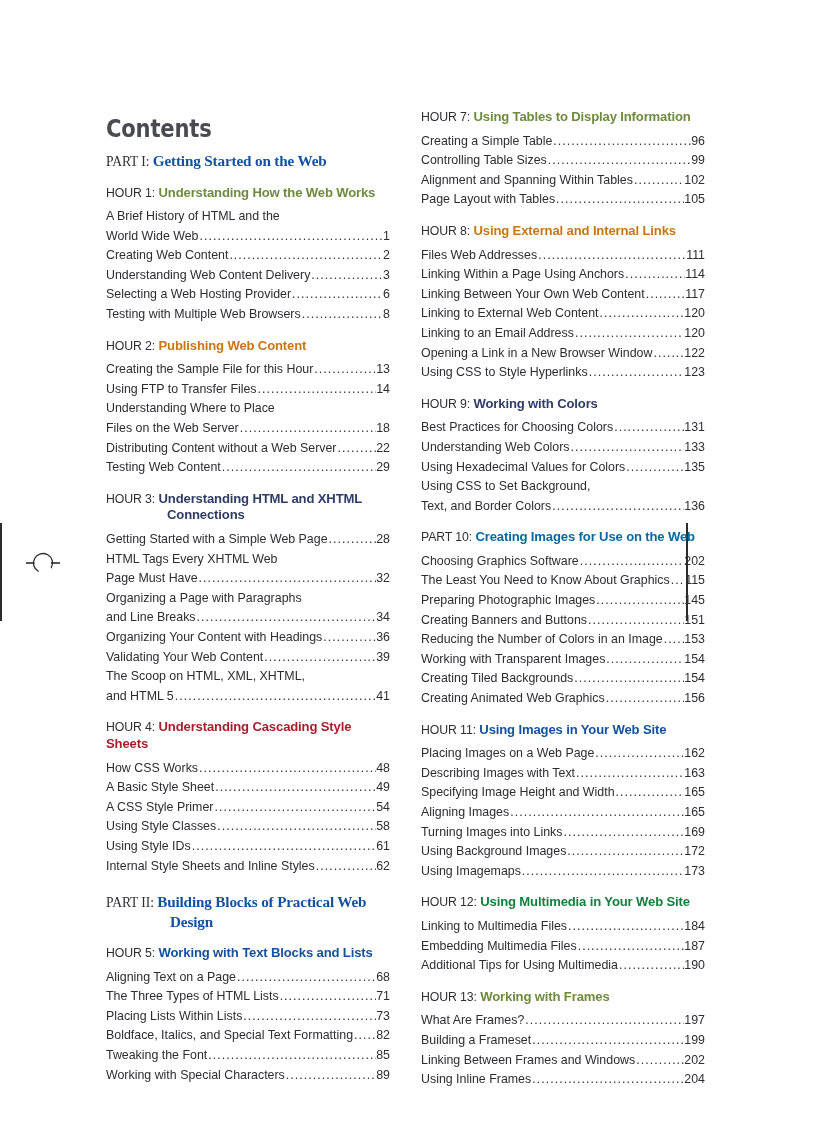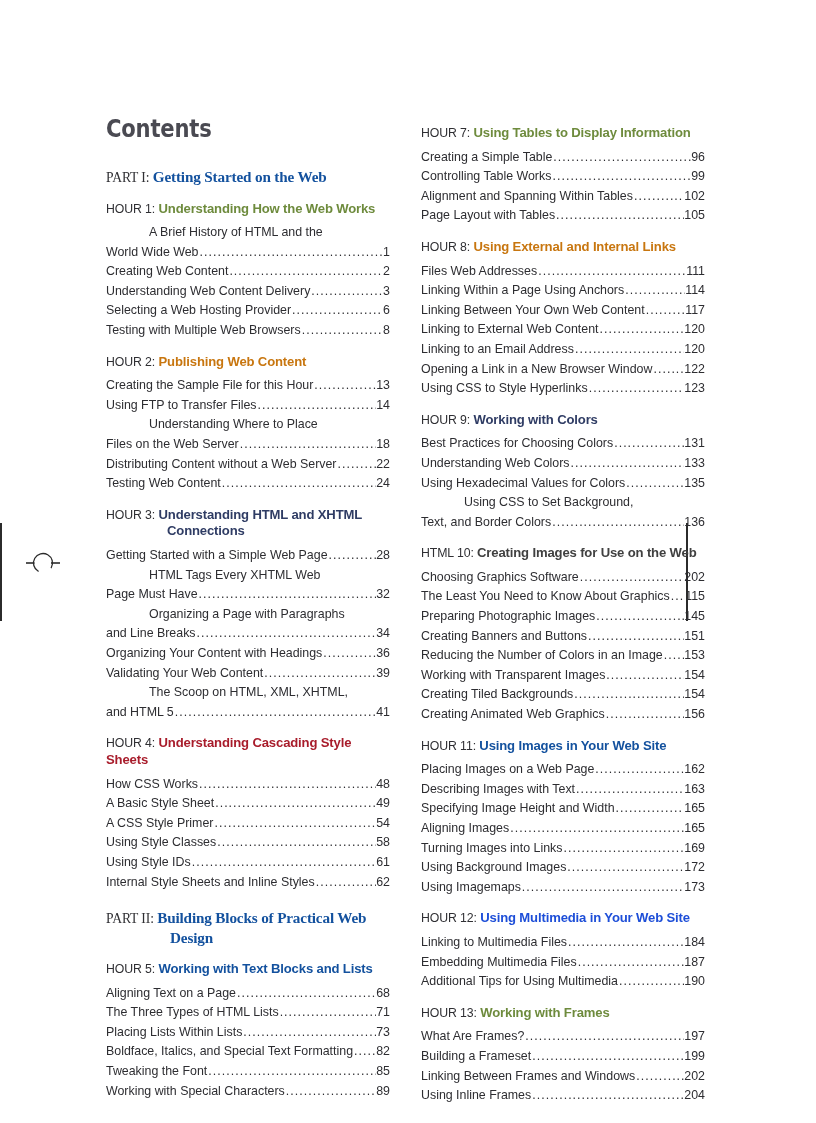--- a/index.html
+++ b/index.html
@@ -91,21 +91,21 @@
     font-weight: bold;
     letter-spacing: -0.15px;
   }
   .part-head .title { font-size: 15.2px; }
   .hour-head .title { font-size: 13.1px; }
 
   
   .hour-head.wrap { padding-left: 61px; text-indent: -61px; }
   .part-head.wrap { padding-left: 64px; text-indent: -64px; }
 
-  .first-head { margin-top: 16px; }
+  .first-head { margin-top: 0; }
 
   
   .entry {
     position: relative;
     font-size: 12.4px;
     line-height: 19.6px;
     color: #2d2d31;
     padding-right: 0;
     margin: 0;
   }
@@ -127,21 +127,20 @@
     font-size: 12.4px;
   }
   .entry .pg {
     flex: 0 0 auto;
     text-align: right;
     white-space: nowrap;
   }
   
   .entry .line1 {
     white-space: nowrap;
-    margin-left: 43px;
   }
 </style>
 </head>
 <body>
 
 <div class="page">
 
   <div class="trim-line left"></div>
   <div class="trim-line right"></div>
 
@@ -220,21 +219,21 @@
           <div class="row">
             <span class="txt">Distributing Content without a Web Server</span>
             <span class="leader">............................................................................................................................................................................................................................</span>
             <span class="pg">22</span>
           </div>
         </div>
         <div class="entry">
           <div class="row">
             <span class="txt">Testing Web Content</span>
             <span class="leader">............................................................................................................................................................................................................................</span>
-            <span class="pg">24</span>
+            <span class="pg">29</span>
           </div>
         </div>
         <div class="hour-head wrap"><span class="label">HOUR 3: </span> <span class="title" style="color: rgb(47, 60, 100);">Understanding HTML and XHTML Connections</span></div>
         <div class="entry">
           <div class="row">
             <span class="txt">Getting Started with a Simple Web Page</span>
             <span class="leader">............................................................................................................................................................................................................................</span>
             <span class="pg">28</span>
           </div>
         </div>
@@ -368,21 +367,21 @@
         <div class="hour-head first-head"><span class="label">HOUR 7: </span> <span class="title" style="color: rgb(110, 139, 61);">Using Tables to Display Information</span></div>
         <div class="entry">
           <div class="row">
             <span class="txt">Creating a Simple Table</span>
             <span class="leader">............................................................................................................................................................................................................................</span>
             <span class="pg">96</span>
           </div>
         </div>
         <div class="entry">
           <div class="row">
-            <span class="txt">Controlling Table Works</span>
+            <span class="txt">Controlling Table Sizes</span>
             <span class="leader">............................................................................................................................................................................................................................</span>
             <span class="pg">99</span>
           </div>
         </div>
         <div class="entry">
           <div class="row">
             <span class="txt">Alignment and Spanning Within Tables</span>
             <span class="leader">............................................................................................................................................................................................................................</span>
             <span class="pg">102</span>
           </div>
@@ -467,21 +466,21 @@
           </div>
         </div>
         <div class="entry">
           <div class="line1">Using CSS to Set Background,</div>
           <div class="row">
             <span class="txt">Text, and Border Colors</span>
             <span class="leader">............................................................................................................................................................................................................................</span>
             <span class="pg">136</span>
           </div>
         </div>
-        <div class="hour-head"><span class="label">HTML 10: </span> <span class="title" style="color: #404040; text-align: right;">Creating Images for Use on the Web</span></div>
+        <div class="hour-head"><span class="label">PART 10: </span> <span class="title" style="color: #0369a1; text-align: right;">Creating Images for Use on the Web</span></div>
         <div class="entry">
           <div class="row">
             <span class="txt">Choosing Graphics Software</span>
             <span class="leader">............................................................................................................................................................................................................................</span>
             <span class="pg">202</span>
           </div>
         </div>
         <div class="entry">
           <div class="row">
             <span class="txt">The Least You Need to Know About Graphics</span>
@@ -574,21 +573,21 @@
             <span class="pg">172</span>
           </div>
         </div>
         <div class="entry">
           <div class="row">
             <span class="txt">Using Imagemaps</span>
             <span class="leader">............................................................................................................................................................................................................................</span>
             <span class="pg">173</span>
           </div>
         </div>
-        <div class="hour-head"><span class="label">HOUR 12: </span> <span class="title" style="color: #1d4ed8;">Using Multimedia in Your Web Site</span></div>
+        <div class="hour-head"><span class="label">HOUR 12: </span> <span class="title" style="color: #15803d;">Using Multimedia in Your Web Site</span></div>
         <div class="entry">
           <div class="row">
             <span class="txt">Linking to Multimedia Files</span>
             <span class="leader">............................................................................................................................................................................................................................</span>
             <span class="pg">184</span>
           </div>
         </div>
         <div class="entry">
           <div class="row">
             <span class="txt">Embedding Multimedia Files</span>

